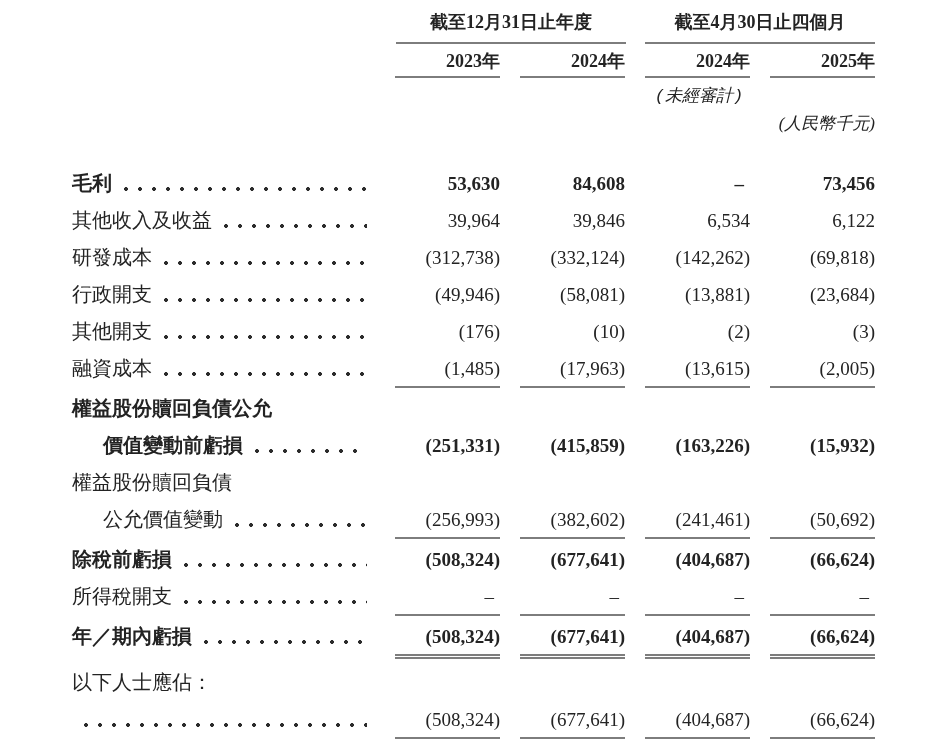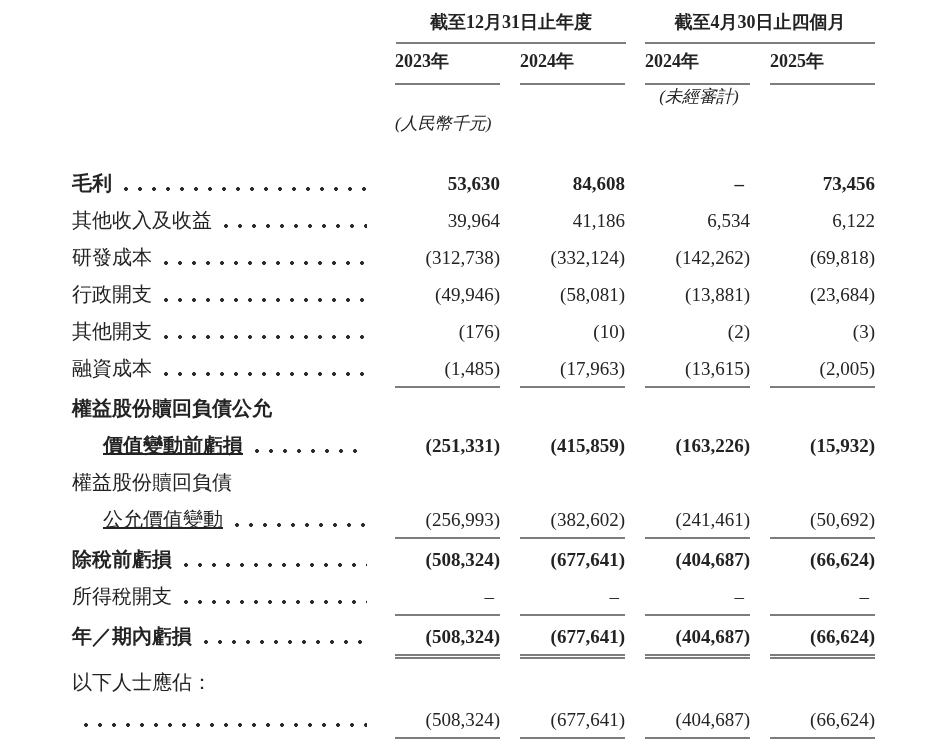--- a/index.html
+++ b/index.html
@@ -21,44 +21,45 @@
   .hrow{display:flex;}
   .hspacer{flex:1;}
   .group{
     width:230px;text-align:center;white-space:nowrap;
     font-size:18px;font-weight:bold;line-height:24px;
     padding-bottom:8px;border-bottom:2px solid var(--line);
   }
   .group+.group{margin-left:19px;}
   .hyears{margin-top:5px;}
   .ycol{
-    width:105px;text-align:left;white-space:nowrap;
+    width:105px;text-align:right;white-space:nowrap;
     font-size:18px;font-weight:bold;line-height:24px;
-    padding-bottom:10px;border-bottom:2px solid var(--line);
+    padding-bottom:3px;border-bottom:2px solid var(--line);
     margin-left:20px;
   }
   .ycol.ml0{margin-left:0;}
   .note{
     font-style:italic;font-size:17px;line-height:24px;white-space:nowrap;
   }
   .note-unaudited{
+    margin-top:7px;
     margin-left:auto;margin-right:123px;
-    width:106px;text-align:center;
+    width:106px;text-align:center;font-family:Liberation Mono, monospace;
   }
   .note-unit{
     margin-top:3px;
     margin-left:auto;margin-right:0;
-    width:480px;text-align:left;
+    width:480px;text-align:right;
   }
   
   .tbody{margin-top:34px;}
   .row{display:flex;margin-bottom:10px;}
   .label-area{flex:1;display:flex;min-width:0;}
   .label{font-size:20px;line-height:27px;white-space:nowrap;}
-  .indent{padding-left:31px;text-decoration:underline;}
+  .indent{padding-left:31px;}
   .leader{
     flex:1;margin:0 8px 0 8px;
     background-image:radial-gradient(circle at 2px 2px,#2b2b2b 1.6px,transparent 2.2px);
     background-size:14px 4px;
     background-repeat:repeat-x;
     background-origin:content-box;
     background-position:left 4px bottom 6px;
   }
   .val{
     width:105px;margin-left:20px;text-align:right;
@@ -106,21 +107,21 @@
     <div class="val dash">–</div>
     <div class="val">73,456</div>
   </div>
 
   <div class="row">
     <div class="label-area">
       <span class="label">其他收入及收益</span>
       <span class="leader"></span>
     </div>
     <div class="val">39,964</div>
-    <div class="val">41,186</div>
+    <div class="val">39,846</div>
     <div class="val">6,534</div>
     <div class="val">6,122</div>
   </div>
 
   <div class="row">
     <div class="label-area">
       <span class="label">研發成本</span>
       <span class="leader"></span>
     </div>
     <div class="val">(312,738)</div>

